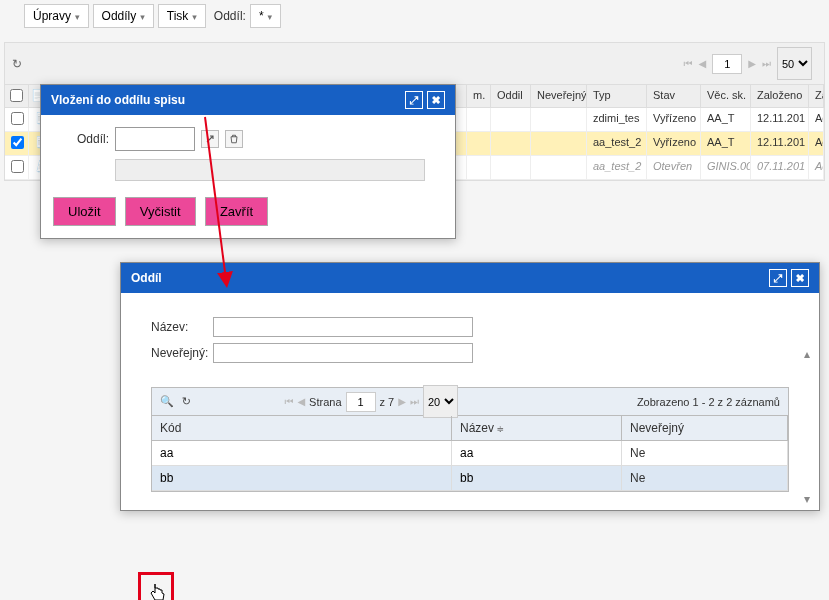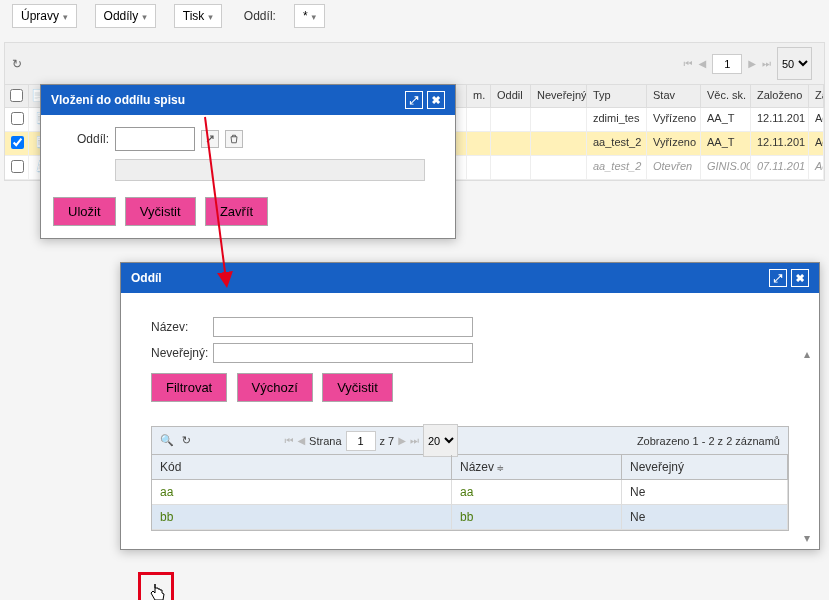--- a/index.html
+++ b/index.html
@@ -1,18 +1,18 @@
 <!DOCTYPE html>
 <html><head>
 <meta charset="utf-8">
 <style>
   * { box-sizing: border-box; margin: 0; padding: 0; }
   body { font-family: Arial, sans-serif; font-size: 12px; background: #f5f5f5; width: 829px; height: 600px; overflow: hidden; color: #333; }
 
-  .toolbar-row { display: flex; gap: 18px; padding: 4px 12px; align-items: center; }
+  .toolbar-row { display: flex; gap: 4px; padding: 4px 24px; align-items: center; }
   .dropdown-btn { border: 1px solid #ccc; background: #fff; padding: 4px 8px; font-size: 12px; cursor: pointer; position: relative; }
   .dropdown-btn::after { content: "▾"; font-size: 9px; margin-left: 4px; color: #777; }
   .oddil-label-small { font-size: 12px; margin-left: 4px; }
 
   .bg-area { position: relative; margin-top: 10px; }
 
   .outer-panel { border: 1px solid #ddd; background: #fff; }
   .outer-header { background: #f0f0f0; padding: 4px; display: flex; align-items: center; gap: 4px; }
   .refresh-icon { width: 16px; height: 16px; display: inline-flex; align-items: center; justify-content: center; color: #666; }
   .pager-right { margin-left: auto; display: flex; align-items: center; gap: 6px; padding-right: 8px; }
@@ -57,21 +57,21 @@
   .inner-grid-toolbar { background: #e8eef5; border-bottom: 1px solid #bbb; padding: 4px 8px; display: flex; align-items: center; gap: 8px; height: 28px; font-size: 11px; }
   .ig-tool { color: #444; cursor: pointer; }
   .ig-center { margin-left: auto; margin-right: auto; display: flex; align-items: center; gap: 4px; font-size: 11px; }
   .ig-right { margin-left: auto; font-size: 11px; }
 
   .inner-grid-header { display: flex; background: #e8eef5; border-bottom: 1px solid #bbb; }
   .igh-cell { border-right: 1px solid #bbb; padding: 5px 8px; font-weight: normal; font-size: 12px; }
   .igh-cell.sort::after { content: " ≑"; font-size: 9px; color: #555; }
   .inner-grid-row { display: flex; border-bottom: 1px solid #ddd; }
   .inner-grid-row.sel { background: #dce7f3; }
-  .igr-cell { border-right: 1px solid #ddd; padding: 5px 8px; font-size: 12px; color: #4d7c0f; cursor: pointer; }
+  .igr-cell { border-right: 1px solid #ddd; padding: 5px 8px; font-size: 12px; color: #000000; cursor: pointer; }
   .igr-cell.ne { color: #333; cursor: default; }
 
   .scroll-indicator { position: absolute; right: 4px; top: 54px; bottom: 4px; width: 16px; display: flex; flex-direction: column; justify-content: space-between; align-items: center; color: #888; }
 
   .red-box { position: absolute; border: 3px solid #e2001a; width: 36px; height: 34px; left: 138px; top: 530px; z-index: 30; pointer-events: none; }
   .cursor-hand { position: absolute; left: 148px; top: 540px; z-index: 31; font-size: 18px; pointer-events: none; }
 
   .arrow-svg { position: absolute; left: 200px; top: 70px; z-index: 25; pointer-events: none; }
 
   input[type=checkbox] { cursor: pointer; }
@@ -201,25 +201,20 @@
     </div>
     <div class="dlg-body" style="position:relative; padding:24px 30px 18px 30px;">
 
       <div class="filter-row">
         <label>Název:</label>
         <input class="filter-input" style="">
       </div>
       <div class="filter-row">
         <label>Neveřejný:</label>
         <input class="filter-input" style="">
-      </div>
-      <div class="filter-buttons">
-        <button class="btn">Filtrovat</button>
-        <button class="btn">Výchozí</button>
-        <button class="btn">Vyčistit</button>
       </div>
 
       <div class="inner-grid">
         <div class="inner-grid-toolbar">
           <span class="ig-tool">🔍</span>
           <span class="ig-tool">↻</span>
           <div class="ig-center">
             <span class="pager-btn">⏮</span>
             <span class="pager-btn">◀</span>
             <span>Strana</span>

